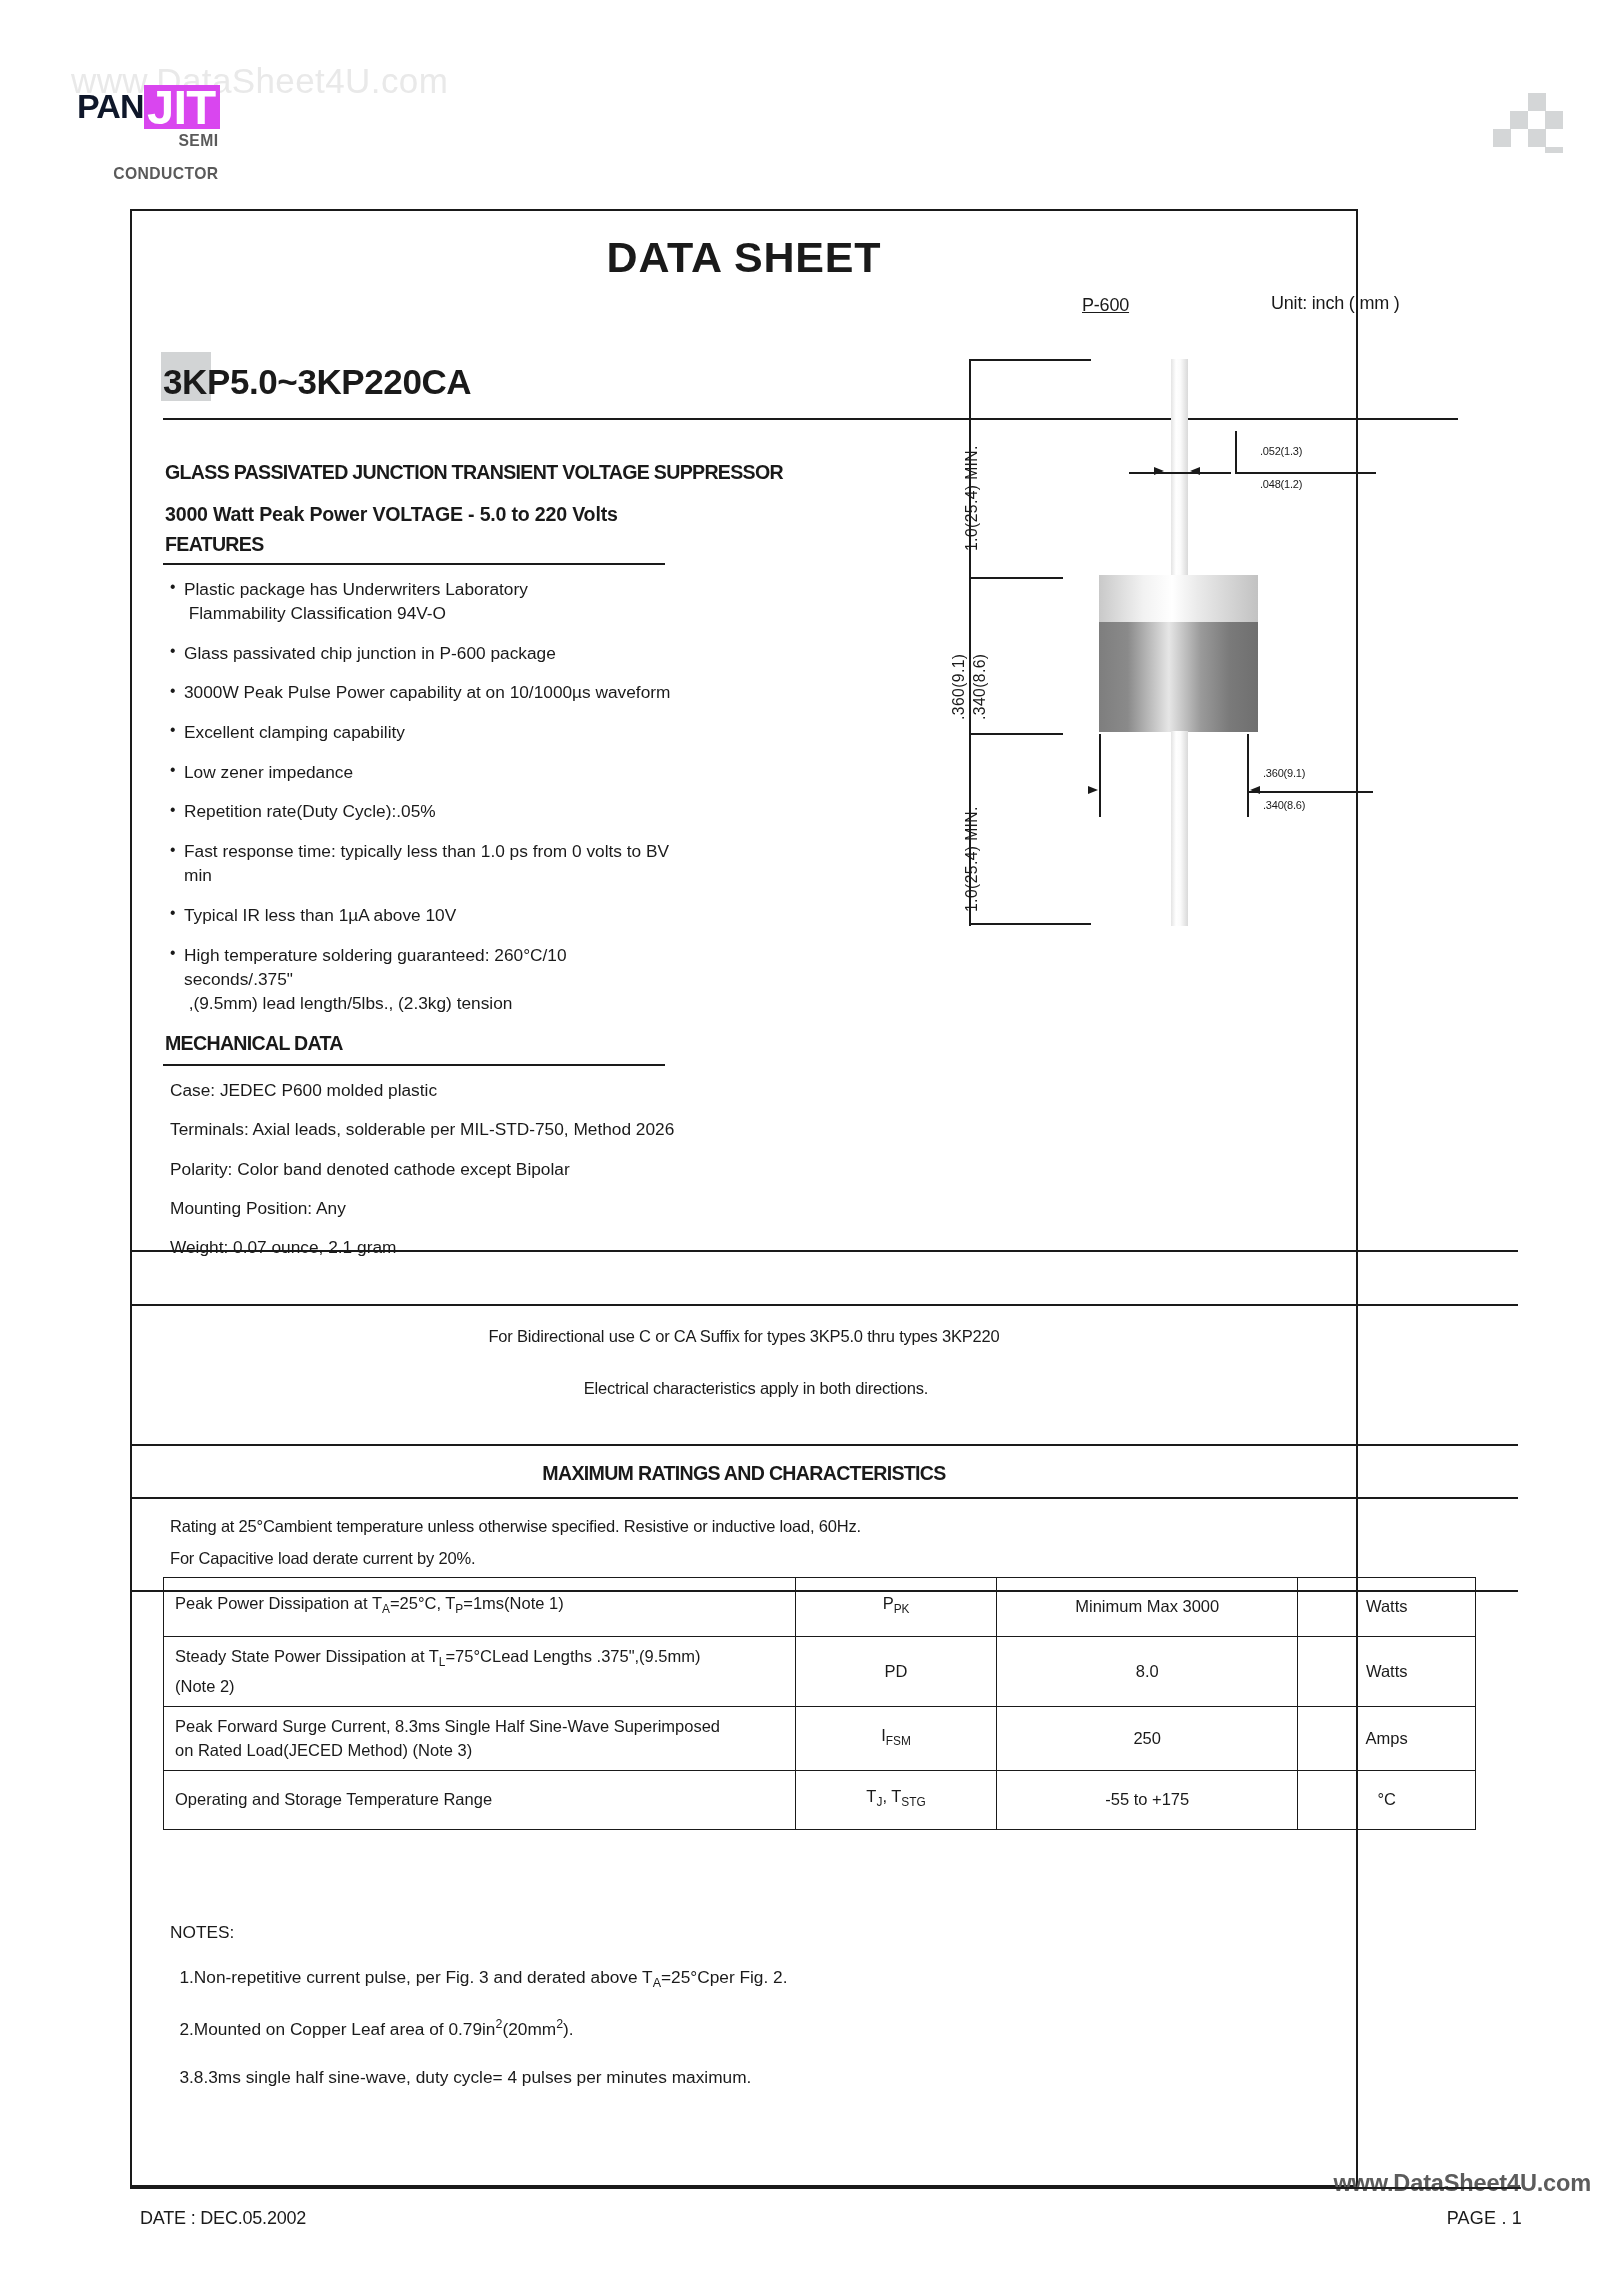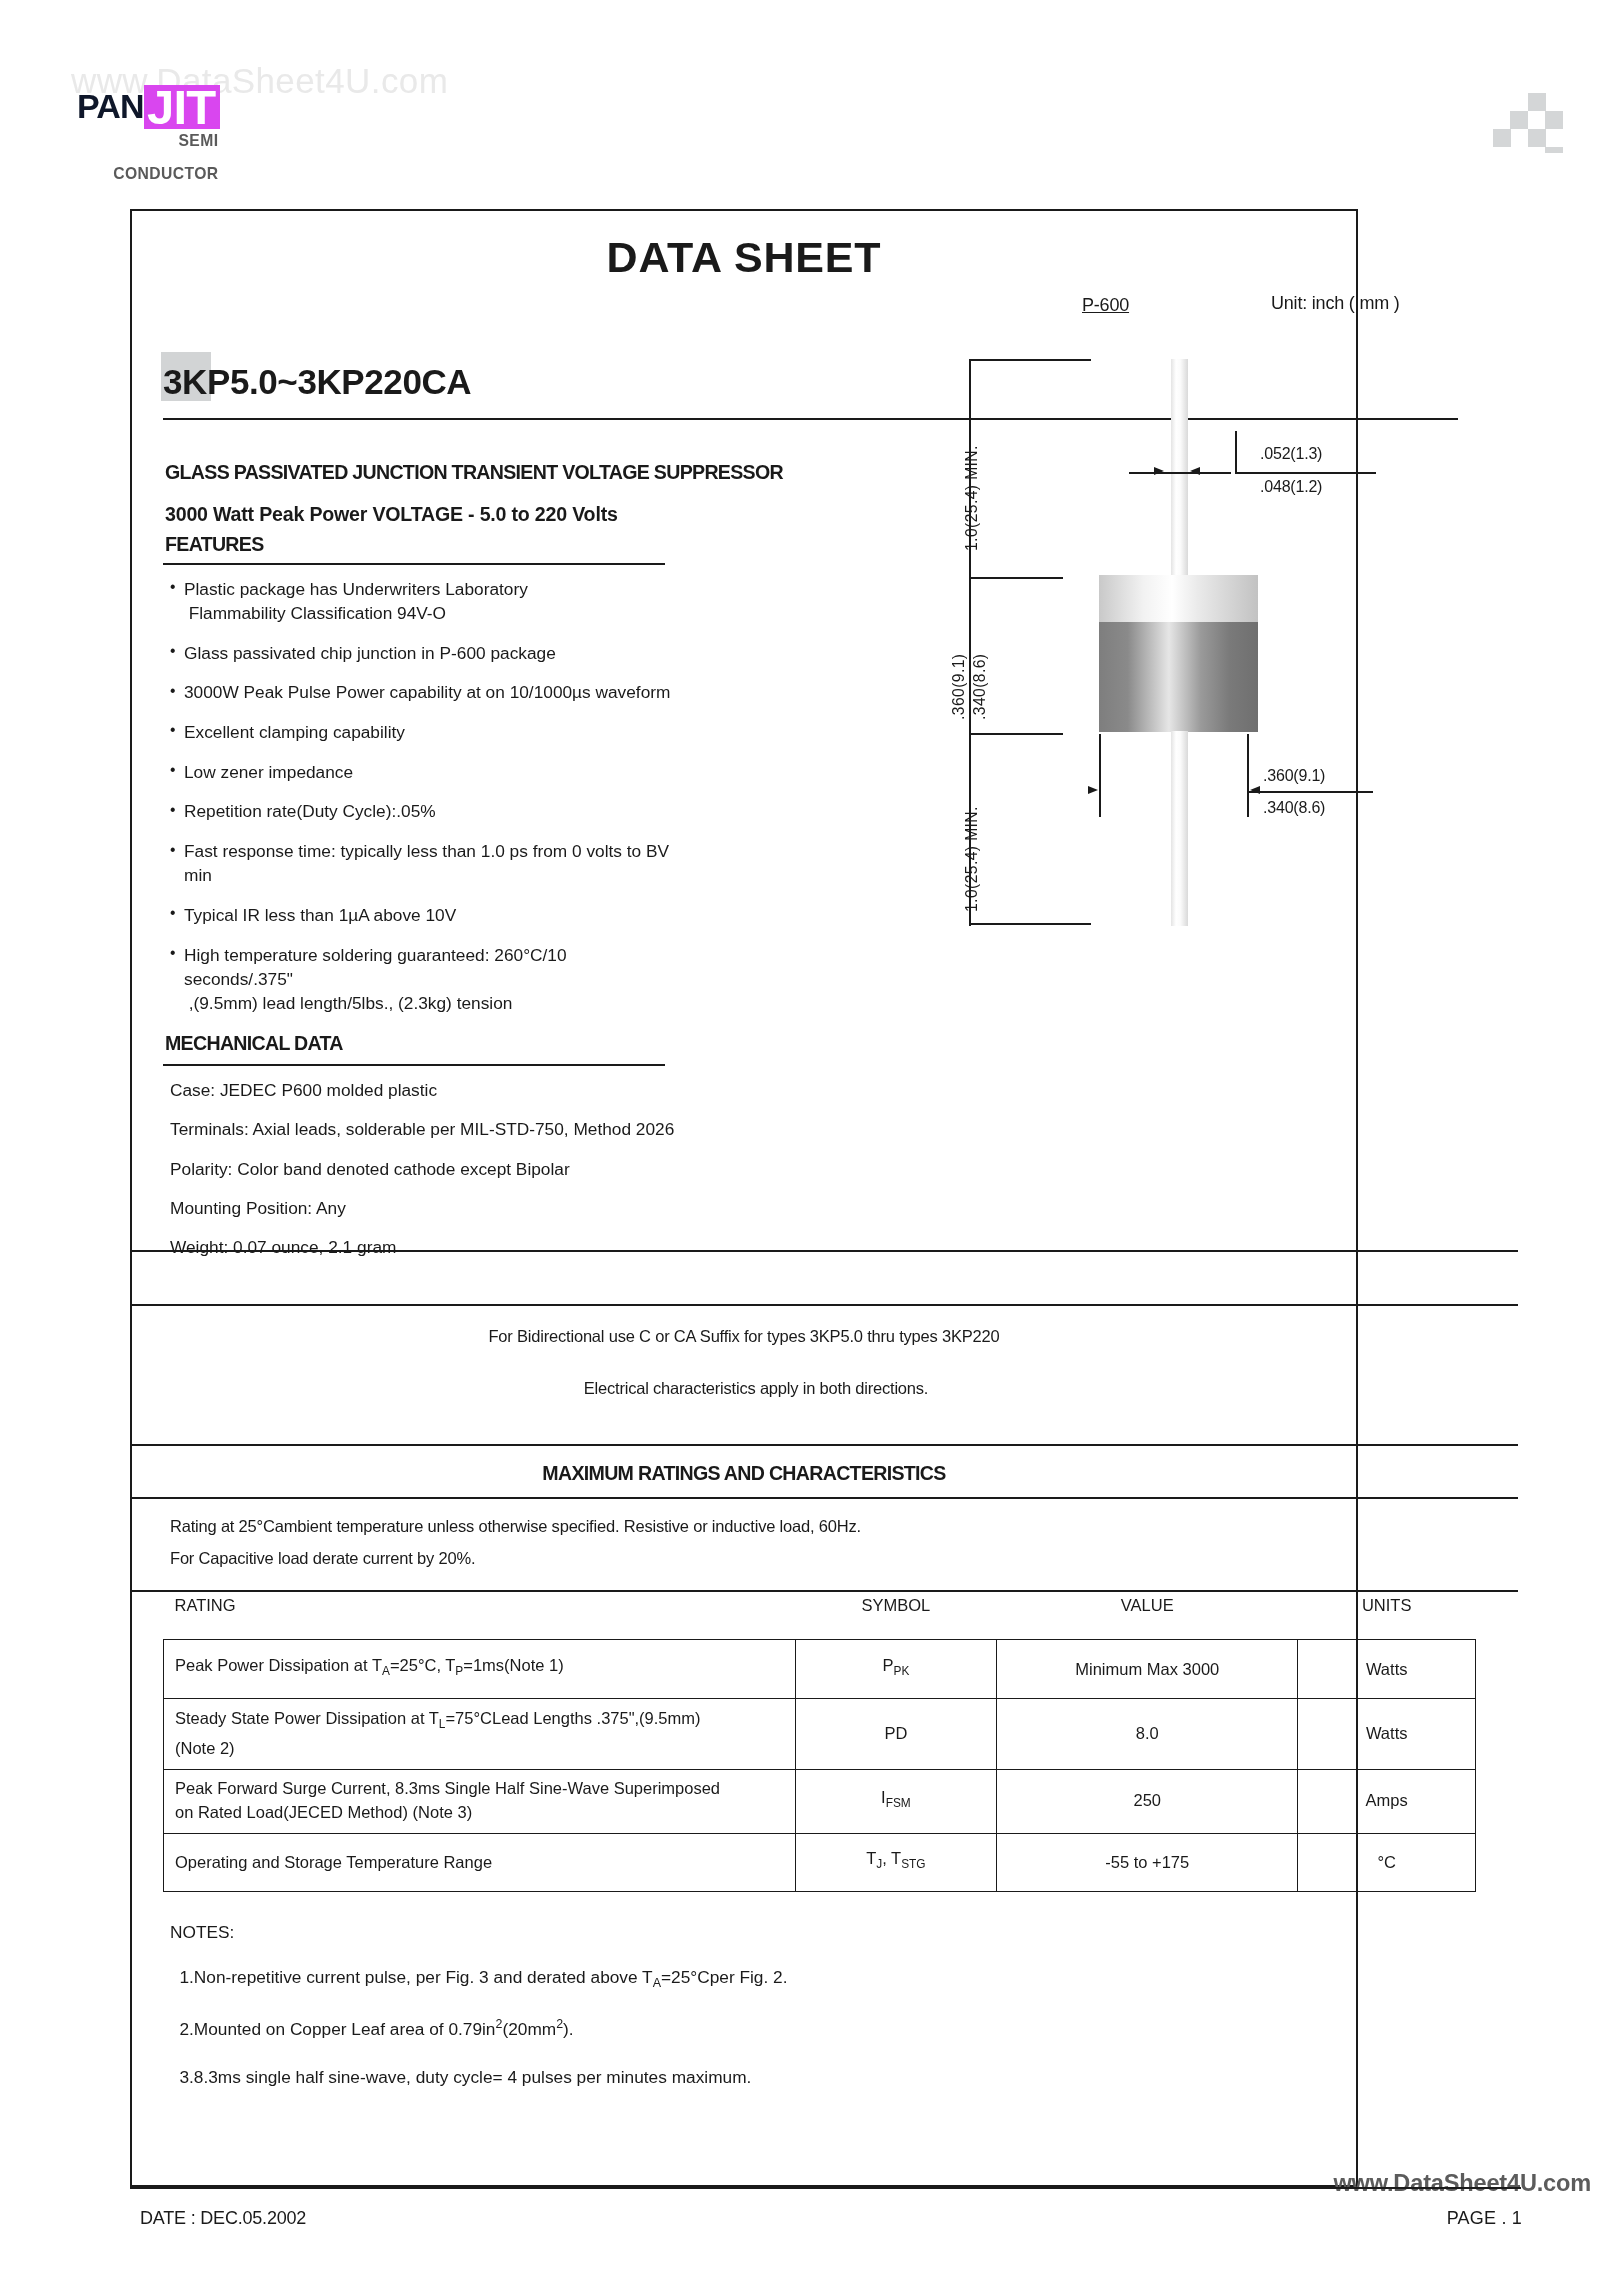--- a/index.html
+++ b/index.html
@@ -250,21 +250,21 @@
     height: 110px;
     background: linear-gradient(to right,#7e7e7e 0%,#8a8a8a 18%,#e6e6e6 44%,#9a9a9a 64%,#7a7a7a 82%,#6f6f6f 100%);
   }
 
   .dim-line { position: absolute; background: #1a1a1a; }
   .vline { width: 1.6px; }
   .hline { height: 1.6px; }
 
   .dim-txt {
     position: absolute;
-    font-size: 16px;
+    font-size: 11px;
     letter-spacing: -0.2px;
     white-space: nowrap;
   }
   .dim-vert {
     position: absolute;
     font-size: 15.7px;
     letter-spacing: 0.4px;
     white-space: nowrap;
     transform: rotate(-90deg);
     transform-origin: left top;
@@ -522,26 +522,20 @@
 
   <div class="fw-rule" style="top:1233px;"></div>
   <div class="fw-head" style="top:1251px;">MAXIMUM RATINGS AND CHARACTERISTICS</div>
   <div class="fw-rule" style="top:1286px;"></div>
   <div class="fw-left" style="top:1306px;">Rating at 25°Cambient temperature unless otherwise specified. Resistive or inductive load, 60Hz.</div>
   <div class="fw-left" style="top:1338px;">For Capacitive load derate current by 20%.</div>
   <div class="fw-rule" style="top:1379px;"></div>
 
   <table class="rt">
     <tbody>
-          <tr class="hdr">
-      <td class="c-rating">RATING</td>
-      <td class="c-sym">SYMBOL</td>
-      <td class="c-val">VALUE</td>
-      <td class="c-unit">UNITS</td>
-    </tr>
 
     <tr>
       <td class="c-rating"><span>Peak Power Dissipation at T</span><sub>A</sub><span>=25°C, T</span><sub>P</sub><span>=1ms(Note 1)</span></td>
       <td class="c-sym"><span>P</span><sub>PK</sub></td>
       <td class="c-val">Minimum Max 3000</td>
       <td class="c-unit">Watts</td>
     </tr>
 
     <tr>
       <td class="c-rating"><span>Steady State Power Dissipation at T</span><sub>L</sub><span>=75°CLead Lengths .375",(9.5mm)</span><br><span>(Note 2)</span></td>

